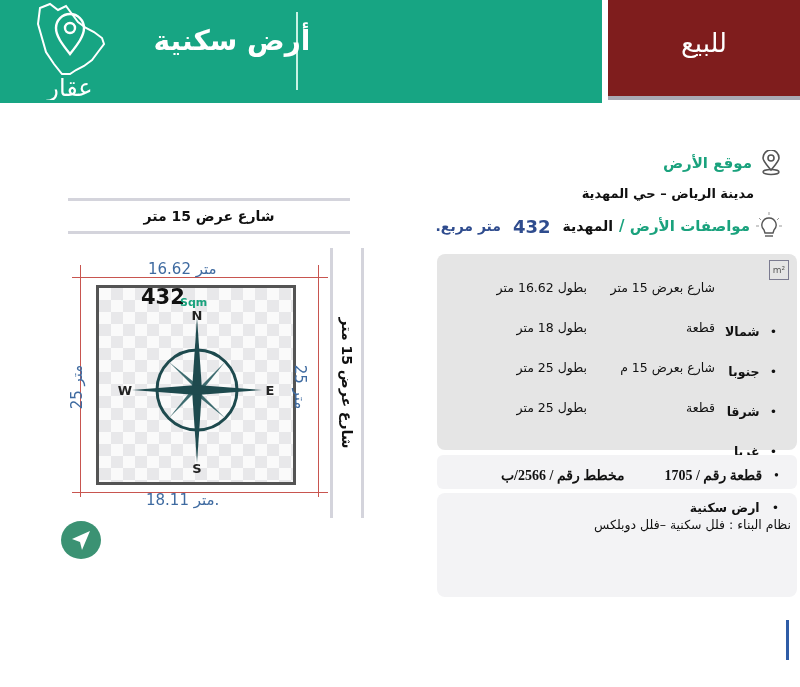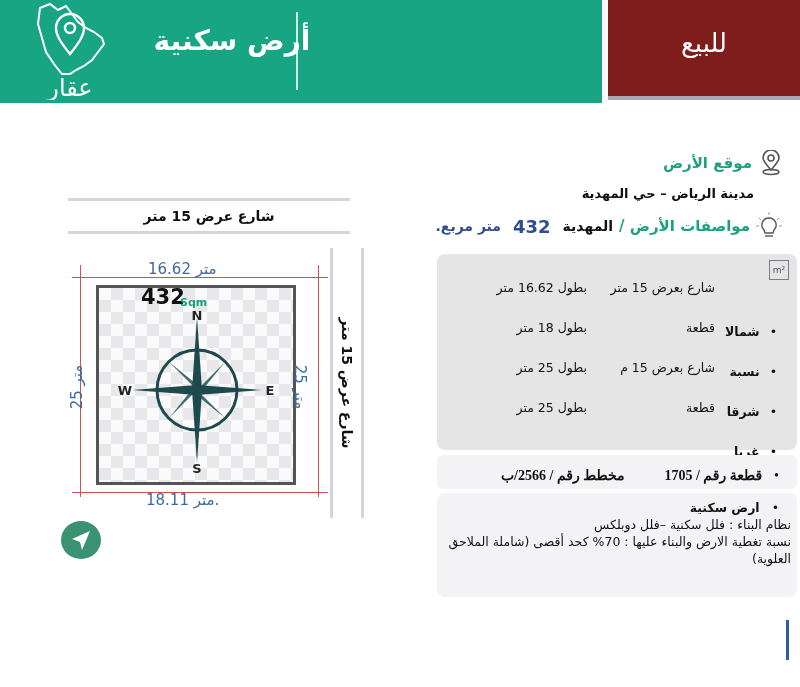--- a/index.html
+++ b/index.html
@@ -145,21 +145,21 @@
 </div>
 
 <div class="box-borders">
   <div class="m2-icon">m²</div>
   <div class="border-item" style="top:26px;">
     <span class="dir">شمالا</span>
     <span class="desc">شارع بعرض 15 متر</span>
     <span class="len">بطول 16.62 متر</span>
   </div>
   <div class="border-item" style="top:66px;">
-    <span class="dir">نسبة</span>
+    <span class="dir">جنوبا</span>
     <span class="desc">قطعة</span>
     <span class="len">بطول 18 متر</span>
   </div>
   <div class="border-item" style="top:106px;">
     <span class="dir">شرقا</span>
     <span class="desc">شارع بعرض 15 م</span>
     <span class="len">بطول 25 متر</span>
   </div>
   <div class="border-item" style="top:146px;">
     <span class="dir">غربا</span>
@@ -171,21 +171,20 @@
 <div class="box-plot">
   <div class="plot-row">
     <span class="piece">قطعة رقم / 1705</span>
     <span>مخطط رقم / 2566/ب</span>
   </div>
 </div>
 
 <div class="box-zoning">
   <div class="zone-title">ارض سكنية</div>
   <div class="zone-bold">نظام البناء :  فلل سكنية –فلل دوبلكس</div>
-  <div>نسبة تغطية الارض والبناء عليها : 70% كحد أقصى (شاملة الملاحق العلوية)</div>
 </div>
 
 <div class="side-line"></div>
 
 <div class="street-top">شارع عرض 15 متر</div>
 <div class="street-right">
   <div class="street-right-label">شارع عرض 15 متر</div>
 </div>
 
 <div class="dim-line" style="left:72px; top:277px; width:256px; height:1px;"></div>

